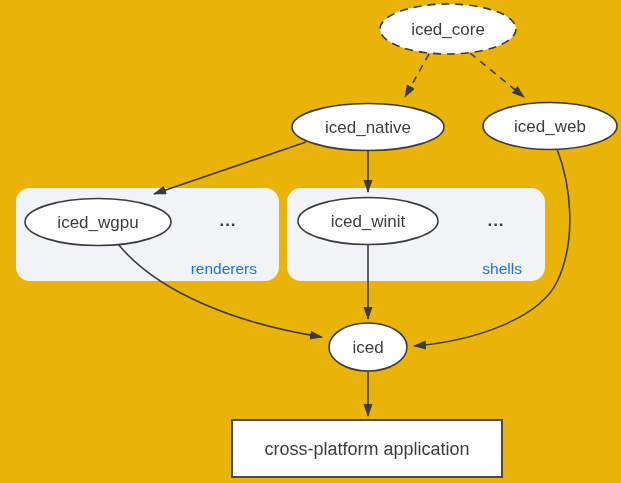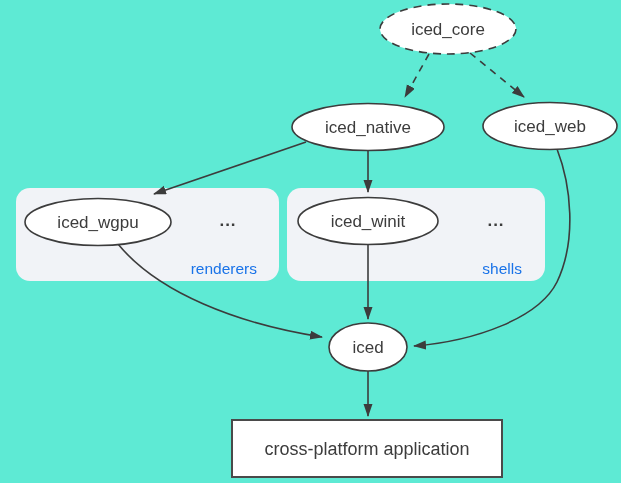--- a/index.html
+++ b/index.html
@@ -5,21 +5,21 @@
   html, body {
     margin: 0;
     padding: 0;
     background: #ffffff;
     font-family: "Liberation Sans", sans-serif;
   }
   .stage {
     position: relative;
     width: 621px;
     height: 483px;
-    background: #5eead4;
+    background: #eab308;
     overflow: hidden;
   }
   svg { display: block; }
   .node-ellipse {
     fill: #ffffff;
     stroke: #3c3c3c;
     stroke-width: 1.6;
   }
   .node-ellipse.dashed {
     stroke-dasharray: 8 6;

